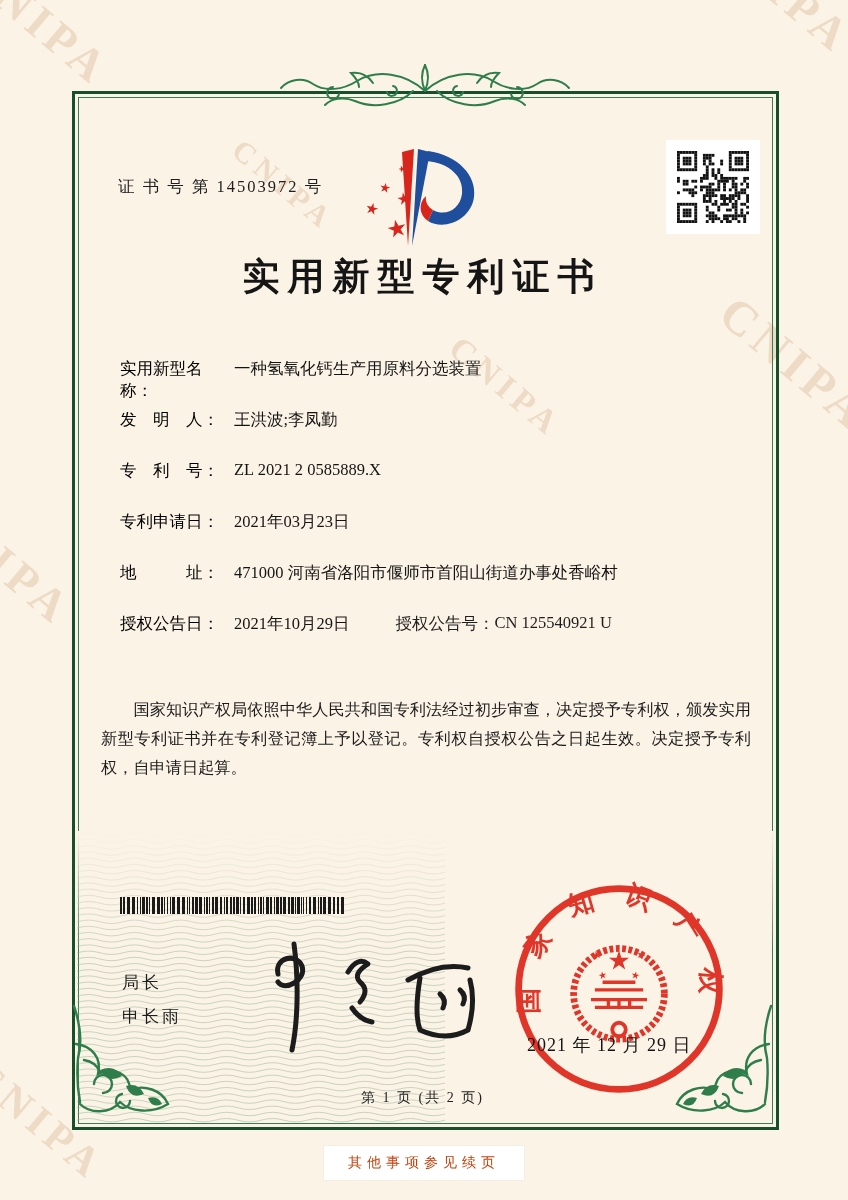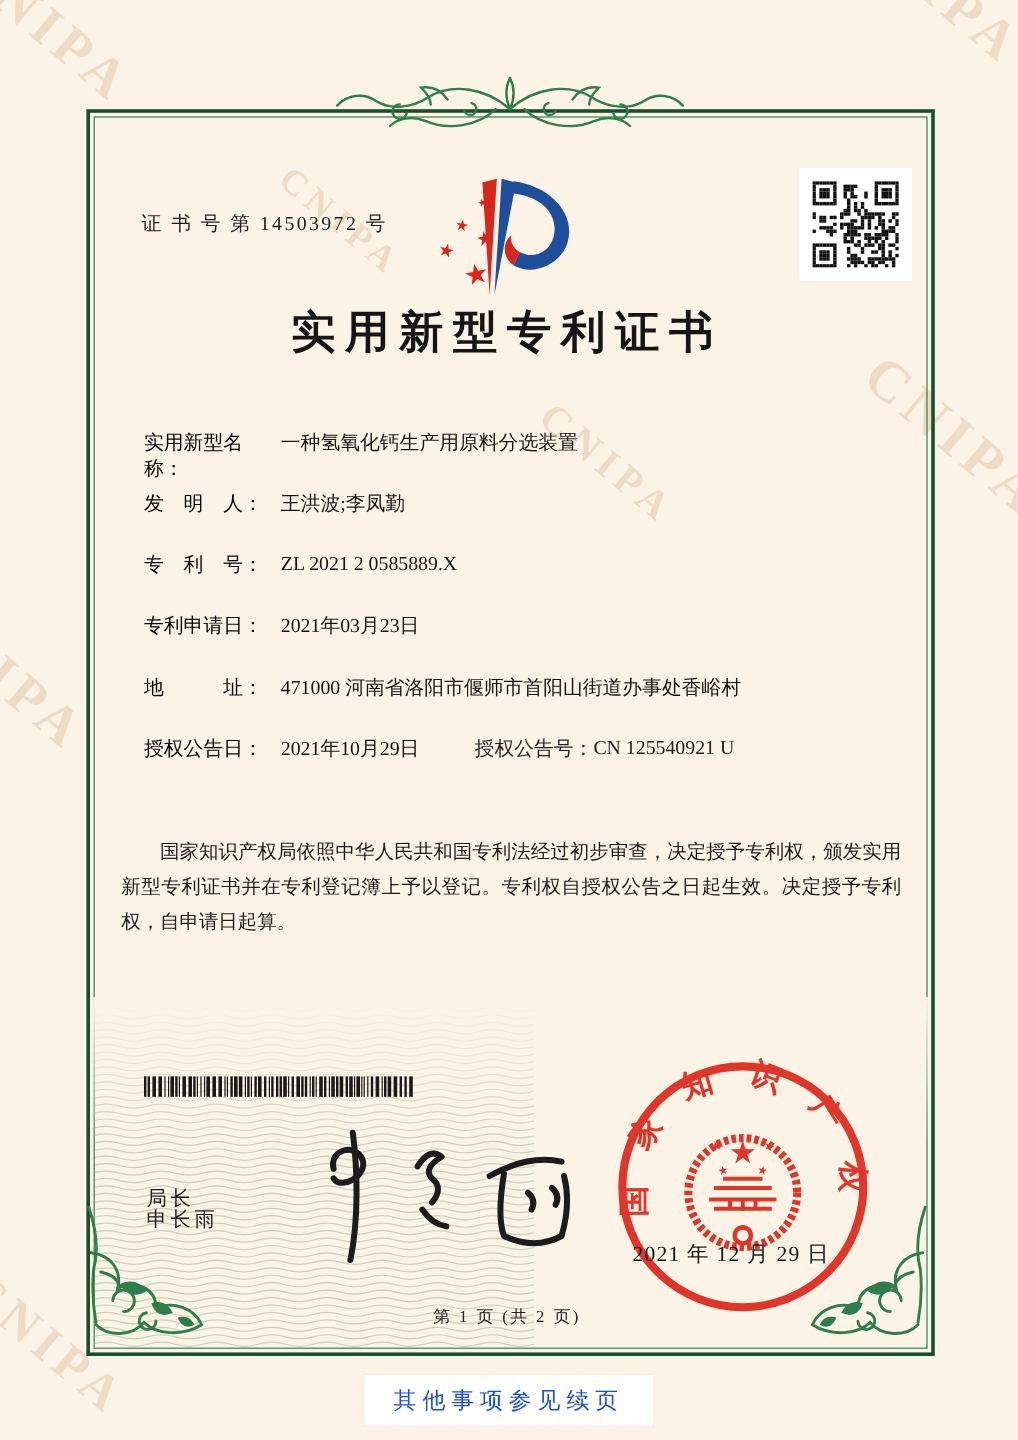--- a/index.html
+++ b/index.html
@@ -26,29 +26,29 @@
   .frow{display:flex;height:22px;margin-bottom:29px;font-size:16.5px;}
   .flabel{width:114px;flex:none;color:#000000;}
   .fvalue{color:#141414;}
   .grant{display:flex;height:22px;margin-top:0;font-size:16.5px;}
   .grant .right{margin-left:46px;display:flex;}
   .paras{left:101px;top:696px;width:650px;font-size:16.2px;line-height:1.8;
          color:#1b1b1b;z-index:5;text-align:justify;}
   .paras p{margin:0;text-indent:2em;}
   #barcode{left:120px;top:897px;width:224px;height:17px;display:flex;z-index:5;}
   #barcode div{height:100%;}
-  .signer-title{left:122px;top:971px;font-size:17px;letter-spacing:3px;z-index:5;margin-top:16px;}
+  .signer-title{left:122px;top:971px;font-size:17px;letter-spacing:3px;z-index:5;}
   .signer-name{left:122px;top:1005px;font-size:17px;letter-spacing:3px;z-index:5;}
   #signature{left:248px;top:936px;width:265px;height:122px;z-index:6;}
   #seal{left:508px;top:878px;width:222px;height:222px;z-index:4;opacity:.93;}
   .sealdate{left:527px;top:1033px;font-size:18px;letter-spacing:1px;color:#151515;z-index:6;}
   .pageno{left:72px;top:1089px;width:701px;text-align:center;font-size:14px;
           letter-spacing:2px;z-index:5;color:#222;}
   .contbox{left:424px;top:1146px;transform:translateX(-50%);background:#ffffff;
-           padding:8px 24px;font-size:19px;letter-spacing:5px;z-index:5;color:#1d4ed8;
+           padding:8px 24px;font-size:14px;letter-spacing:5px;z-index:5;color:#c2410c;
            box-shadow:0 0 0 1px rgba(0,0,0,0.02);}
   .qrpad{left:666px;top:140px;width:94px;height:94px;background:#fff;z-index:4;}
   #qr{left:677px;top:151px;width:72px;height:72px;z-index:5;}
   #logo{left:352px;top:142px;width:132px;height:117px;z-index:5;}
   #flourish{left:273px;top:61px;width:304px;height:60px;z-index:2;}
   .corner{width:118px;height:118px;z-index:2;}
   .corner.bl{left:64px;top:1000px;}
   .corner.br{left:663px;top:1000px;transform:scaleX(-1);}
 </style>
 </head>

